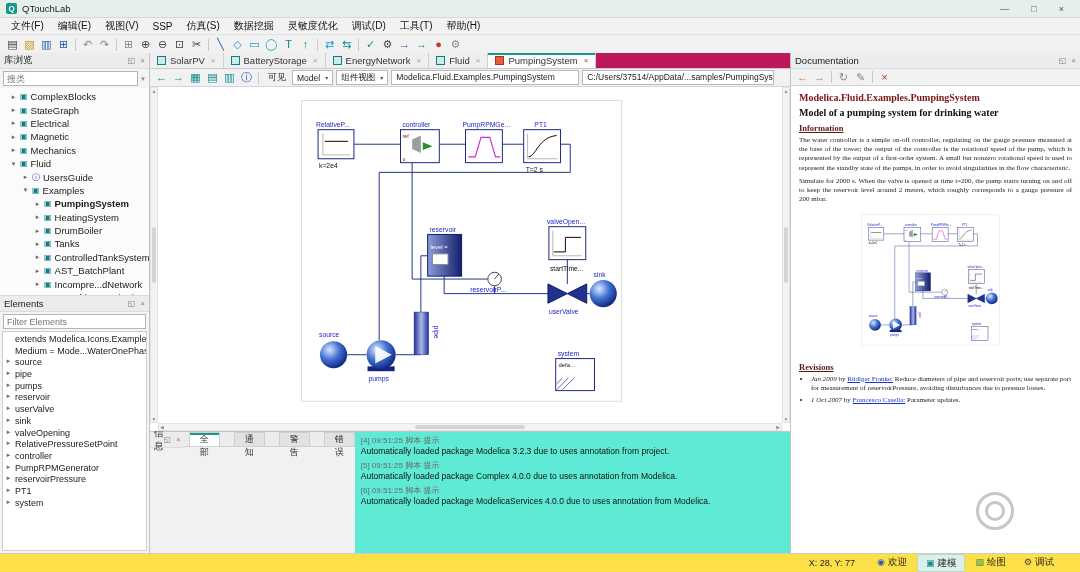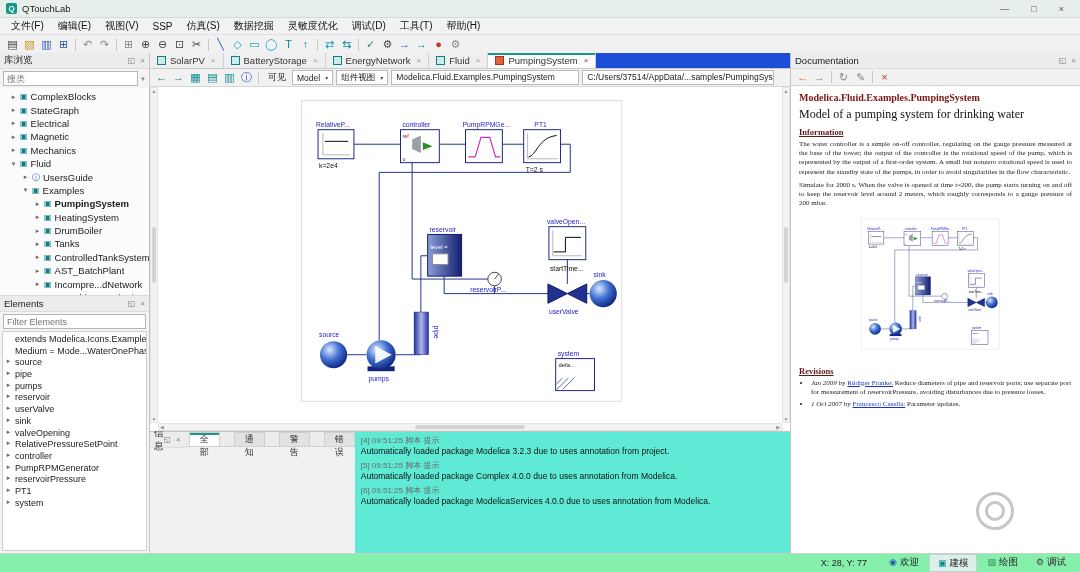--- a/index.html
+++ b/index.html
@@ -33,21 +33,21 @@
   .tree-item{height:13.4px;display:flex;align-items:center;gap:3px;font-size:9.5px;white-space:nowrap;cursor:default}
   .caret{color:#6a6a6a;font-size:7px;width:7px;flex:0 0 7px;text-align:center}
   .pkg{color:#0e7d86;font-size:8px}
   .t-info .pkg{color:#2558b5}
   .bold .tlabel{font-weight:bold}
   .el-list{flex:1;background:#fff;border:1px solid #cfcfcf;margin:0 2px 2px;padding:2px;overflow:hidden}
   .el-item{height:11.7px;display:flex;align-items:flex-start;gap:3px;font-size:9px;white-space:nowrap;color:#222}
 
   
   .center-panel{position:absolute;left:150px;top:0;bottom:0;width:640px;display:flex;flex-direction:column}
-  .tabbar{height:15px;flex:0 0 15px;display:flex;background:#1d4ed8;border-bottom:1px solid #c9c9c9}
+  .tabbar{height:15px;flex:0 0 15px;display:flex;background:#be185d;border-bottom:1px solid #c9c9c9}
   .dtab{display:flex;align-items:center;gap:4px;padding:0 7px;font-size:9.5px;background:#efefef;border-right:1px solid #cfcfcf;color:#333;cursor:default;white-space:nowrap}
   .dtab.active{background:#fdfdfd;box-shadow:inset 0 2px 0 #17988b}
   .tab-icon{width:7px;height:7px;border:1px solid #0c7f8a;background:#cdebe7;flex:0 0 7px}
   .dtab.active .tab-icon{border-color:#a8321e;background:#e2603a}
   .tab-close{color:#9a9a9a;font-size:8px;margin-left:2px}
   .dtab.active .tab-close{color:#c0392b}
   .canvas-toolbar{height:17px;flex:0 0 17px;display:flex;align-items:center;background:#f1f1f1;border-bottom:1px solid #d5d5d5;padding:0 3px;gap:3px}
   .icon-row-inline{display:flex;align-items:center}
   .vis-label{font-size:9px;margin:0 3px;white-space:nowrap}
   .combo{display:flex;align-items:center;gap:5px;border:1px solid #b9b9b9;background:#fff;height:13px;padding:0 4px;font-size:8.5px;white-space:nowrap}
@@ -70,30 +70,30 @@
   .msgs{flex:1;background:#5eead4;padding:3px 6px;overflow:hidden}
   .msg{margin-bottom:4px}
   .mh{font-size:8px;color:#6a6a6a}
   .mb{font-size:8.5px;color:#101010}
 
   
   .right-panel{position:absolute;right:0;top:0;bottom:0;width:290px;background:#f1f1f1;border-left:1px solid #c4c4c4;box-sizing:border-box;display:flex;flex-direction:column}
   .doc-toolbar{height:16px;flex:0 0 16px;display:flex;align-items:center;background:#f1f1f1;border-bottom:1px solid #d5d5d5;padding-left:3px}
   .doc-content{flex:1;background:#fff;padding:6px 8px;overflow:hidden;font-family:"Liberation Serif","DejaVu Serif",serif}
   .doc-title{font-size:10px;font-weight:bold;color:#7a1515;margin-bottom:4px}
-  .doc-subtitle{font-size:12px;font-weight:normal;color:#111;margin-bottom:4px}
+  .doc-subtitle{font-size:10px;font-weight:bold;color:#111;margin-bottom:4px}
   .doc-h{font-size:8.5px;font-weight:bold;text-decoration:underline;color:#5c1a1a;margin:5px 0 3px}
   .doc-p{font-size:7px;line-height:1.32;margin:0 0 4px;text-align:justify;color:#1c1c1c}
   .doc-diagram{height:148px;overflow:hidden;margin:3px 0}
   .doc-rev{margin:1px 0 0;padding-left:12px;font-size:7px;color:#1c1c1c}
   .doc-rev li{margin-bottom:3px;line-height:1.3}
   .doc-rev a{color:#1834c8;text-decoration:underline}
 
   
-  .statusbar{position:absolute;left:0;right:0;bottom:0;height:19px;background:#86efac;border-top:1px solid #cdcdcd;display:flex;align-items:center;padding:0 6px;box-sizing:border-box}
+  .statusbar{position:absolute;left:0;right:0;bottom:0;height:19px;background:#fde047;border-top:1px solid #cdcdcd;display:flex;align-items:center;padding:0 18px;box-sizing:border-box}
   .coords{margin-left:auto;font-size:9px;color:#222;margin-right:14px;white-space:nowrap}
   .modes{display:flex;gap:2px}
   .mode{display:flex;align-items:center;gap:3px;padding:0 8px;height:16px;font-size:9.5px;color:#222;cursor:default;white-space:nowrap}
   .mode.active{background:#dcefe9;border:1px solid #b7d9cf;border-radius:2px}
   .mode .g{font-size:9px}
 
   
   .watermark{position:absolute;right:66px;bottom:42px;display:flex;align-items:center;gap:9px;z-index:60;pointer-events:none;opacity:.5}
   .wm-logo{width:32px;height:32px;border:3px solid #8f8f8f;border-radius:50%;position:relative;flex:0 0 32px}
   .wm-logo::after{content:"";position:absolute;inset:6px;border:3px solid #8f8f8f;border-radius:50%}

